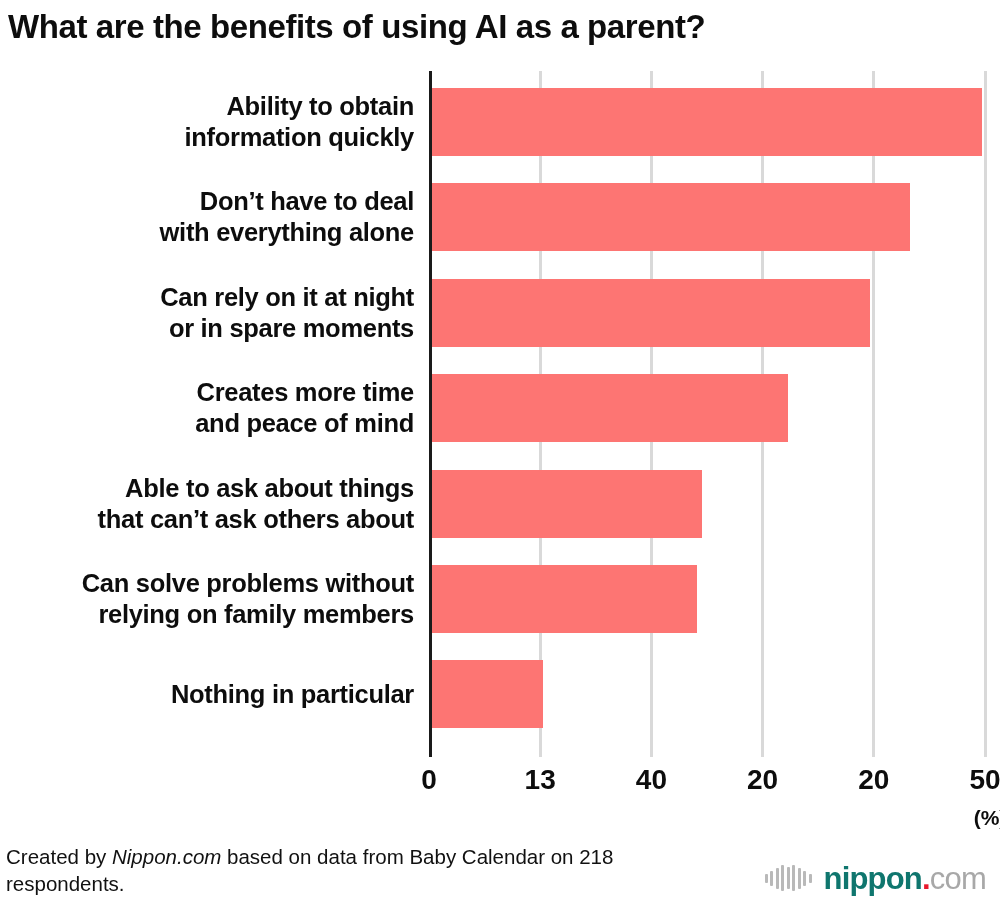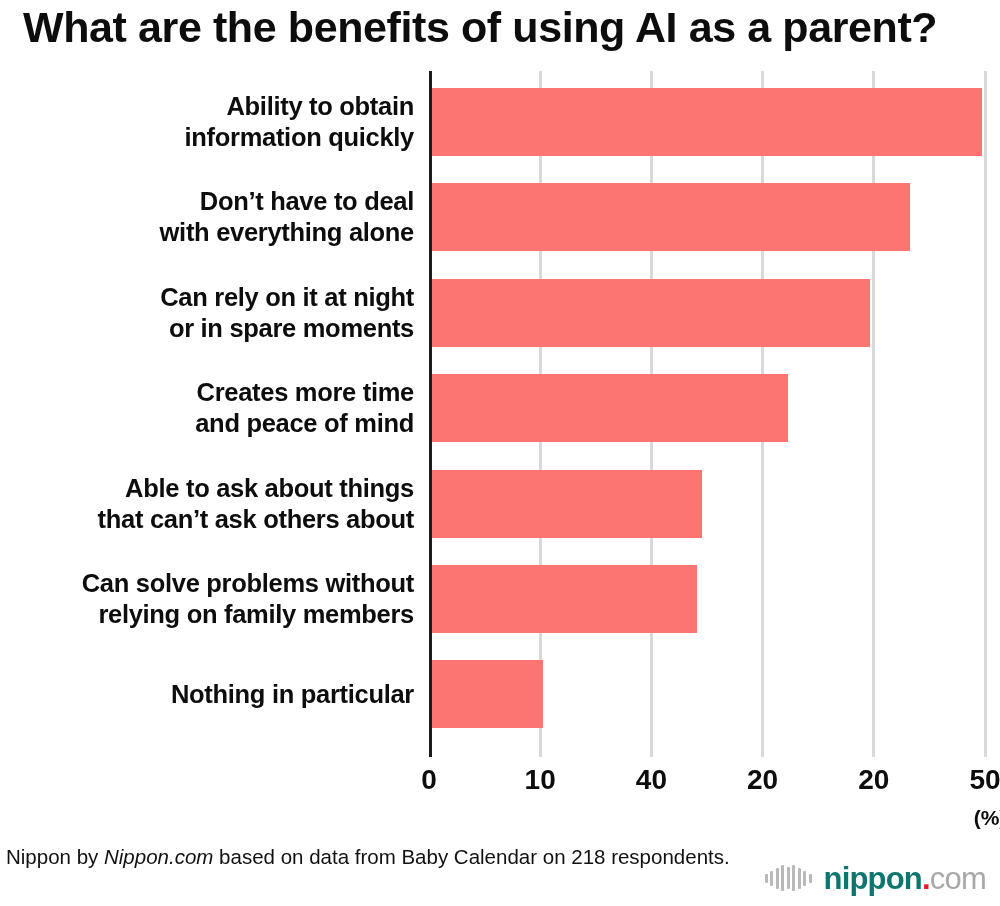--- a/index.html
+++ b/index.html
@@ -8,23 +8,23 @@
     width:1000px; height:906px;
     font-family:"Liberation Sans", sans-serif;
     color:#111111;
     position:relative;
     overflow:hidden;
   }
 
   
   #chart-title{
     position:absolute;
-    left:23px; top:8px;
+    left:8px; top:8px;
     width:970px;
-    font-size:43px;
+    font-size:33px;
     font-weight:bold;
     letter-spacing:-0.4px;
     line-height:38px;
     color:#0d0d0d;
     white-space:nowrap;
   }
 
   
   #plot-area{
     position:absolute;
@@ -192,30 +192,30 @@
       <div>Can solve problems without</div>
       <div>relying on family members</div>
     </div>
     <div class="cat-label" style="top: 678.9px;">
       <div>Nothing in particular</div>
     </div>
   </div>
 
 <div id="tick-labels">
     <div class="tick-label" style="left: 429px;">0</div>
-    <div class="tick-label" style="left: 540.2px;">10</div>
+    <div class="tick-label" style="left: 540.2px;">13</div>
     <div class="tick-label" style="left: 651.4px;">40</div>
     <div class="tick-label" style="left: 762.6px;">20</div>
     <div class="tick-label" style="left: 873.8px;">20</div>
     <div class="tick-label" style="left: 985px;">50</div>
   </div>
 <div id="pct-label">(%)</div>
 
 <div id="footer-note">
-  <span>Nippon by </span><span class="ital">Nippon.com</span><span> based on data from Baby Calendar on 218 respondents.</span>
+  <span>Created by </span><span class="ital">Nippon.com</span><span> based on data from Baby Calendar on 218 respondents.</span>
 </div>
 
 <div id="logo">
   <div id="logo-wave">
       <i style="height: 9px;"></i>
       <i style="height: 15px;"></i>
       <i style="height: 21px;"></i>
       <i style="height: 26px;"></i>
       <i style="height: 22px;"></i>
       <i style="height: 26px;"></i>

